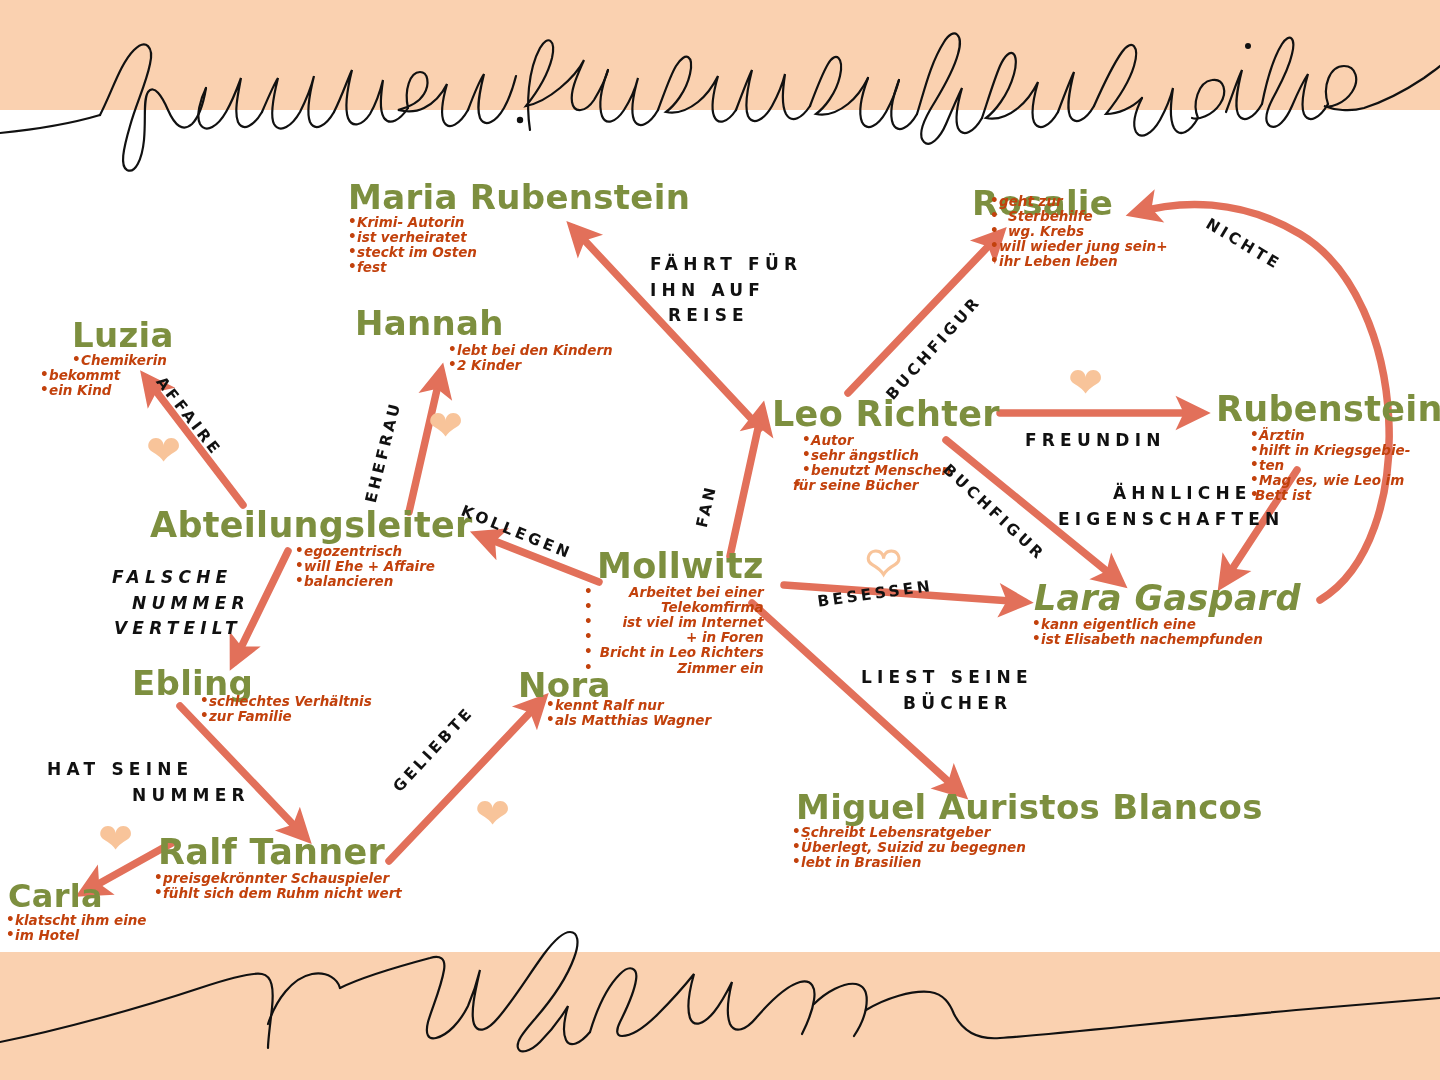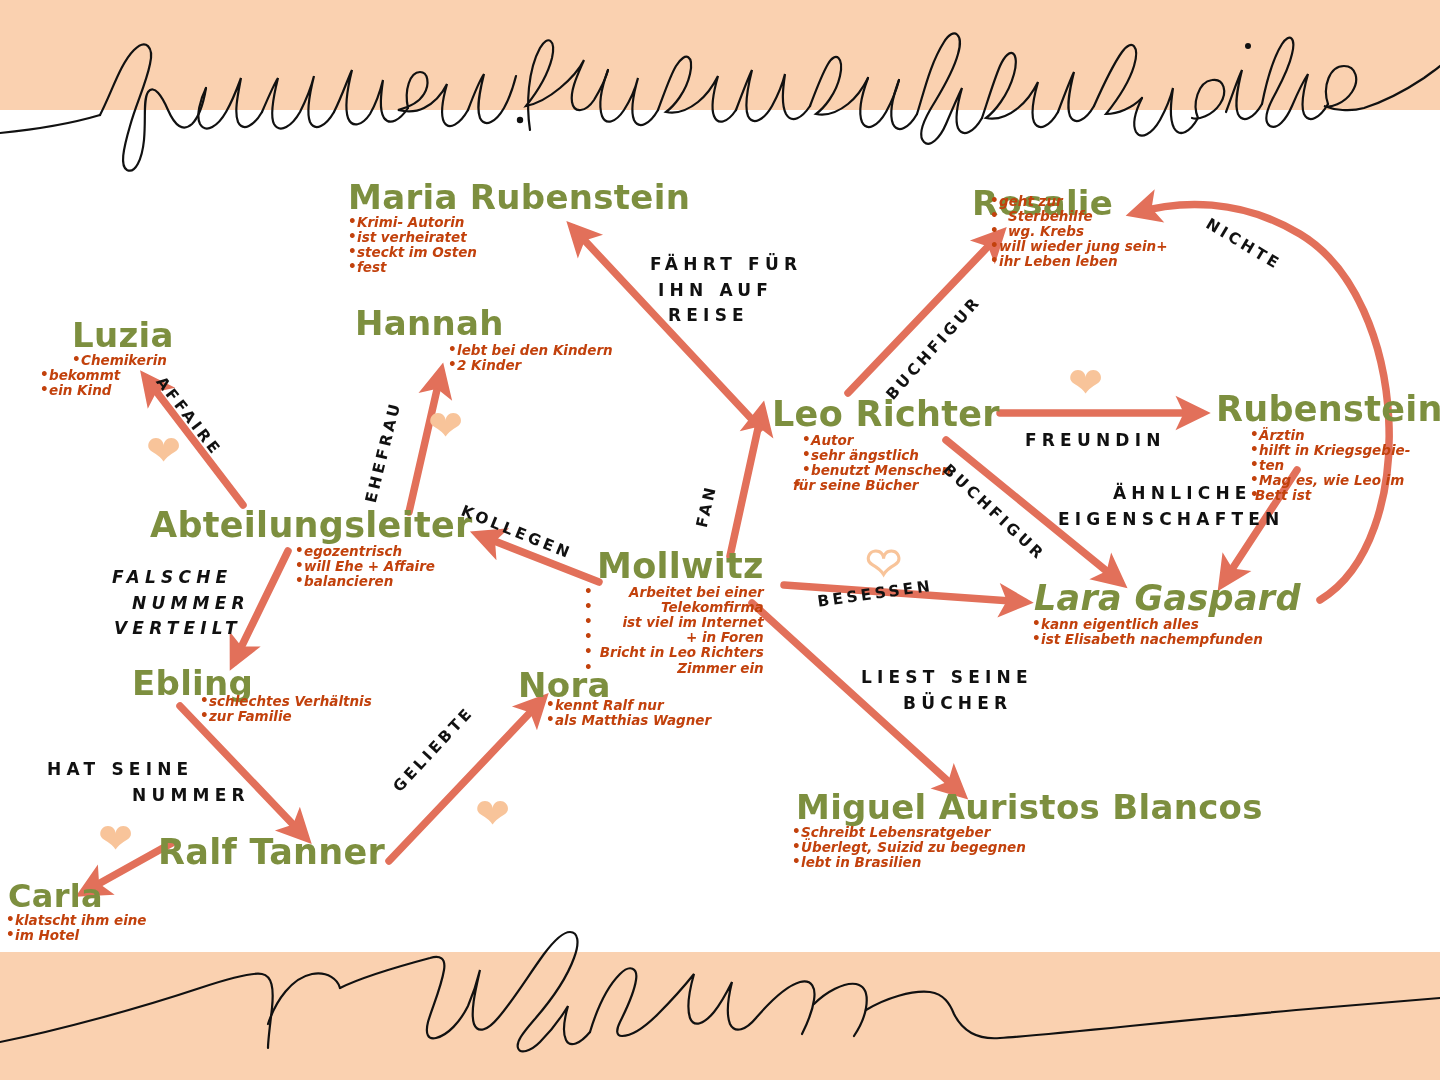--- a/index.html
+++ b/index.html
@@ -144,20 +144,24 @@
   <div class="node" style="left:132px;top:666px;">
     <div class="nm" style="font-size:34px;">Ebling</div>
     <ul class="bul" style="margin-left:68px;margin-top:-6px;">
       <li>schlechtes Verhältnis</li>
       <li style="padding-left:9px">zur Familie</li>
     </ul>
   </div>
 
   <div class="node" style="left:158px;top:835px;">
     <div class="nm" style="font-size:35px;">Ralf Tanner</div>
+    <ul class="bul" style="margin-left:-4px;">
+      <li>preisgekrönnter Schauspieler</li>
+      <li>fühlt sich dem Ruhm nicht wert</li>
+    </ul>
   </div>
 
   <div class="node" style="left:8px;top:880px;">
     <div class="nm" style="font-size:32px;">Carla</div>
     <ul class="bul" style="margin-left:-2px;">
       <li>klatscht ihm eine</li>
       <li style="padding-left:9px">im Hotel</li>
     </ul>
   </div>
 
@@ -209,21 +213,21 @@
       <li>hilft in Kriegsgebie-</li>
       <li style="padding-left:9px">ten</li>
       <li>Mag es, wie Leo im</li>
       <li style="padding-left:5px">Bett ist</li>
     </ul>
   </div>
 
   <div class="node" style="left:1034px;top:581px;">
     <div class="nm" style="font-size:35px;font-style:italic;">Lara Gaspard</div>
     <ul class="bul" style="margin-left:-2px;">
-      <li>kann eigentlich alles</li>
+      <li>kann eigentlich eine</li>
       <li>ist Elisabeth nachempfunden</li>
     </ul>
   </div>
 
   <div class="node" style="left:796px;top:790px;">
     <div class="nm" style="font-size:34px;">Miguel Auristos Blancos</div>
     <ul class="bul" style="margin-left:-4px;">
       <li>Schreibt Lebensratgeber</li>
       <li>Überlegt, Suizid zu begegnen</li>
       <li>lebt in Brasilien</li>
@@ -253,21 +257,21 @@
 
   <div class="rel sm" style="left:816px;top:591px;transform:rotate(-8deg);transform-origin:0 0;">BESESSEN</div>
 
   <div class="rel" style="left:861px;top:665px;">
     <div>LIEST SEINE</div>
     <div style="margin-left:42px">BÜCHER</div>
   </div>
 
   <div class="rel" style="left:650px;top:252px;">
     <div>FÄHRT FÜR</div>
-    <div style="margin-left:8px">IHN AUF</div>
+    <div style="">IHN AUF</div>
     <div style="margin-left:18px">REISE</div>
   </div>
 
   <div class="rel sm" style="left:881px;top:390px;transform:rotate(-48deg);transform-origin:0 0;">BUCHFIGUR</div>
 
   <div class="rel" style="left:1025px;top:428px;">FREUNDIN</div>
 
   <div class="rel sm" style="left:953px;top:459px;transform:rotate(43deg);transform-origin:0 0;">BUCHFIGUR</div>
 
   <div class="rel" style="left:1058px;top:481px;">

